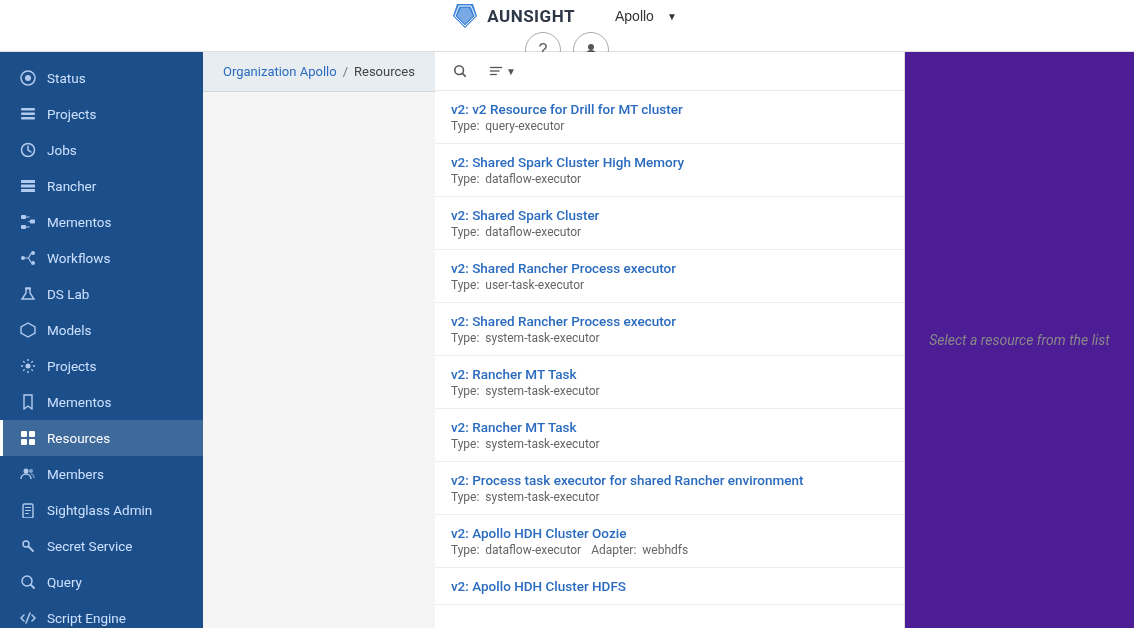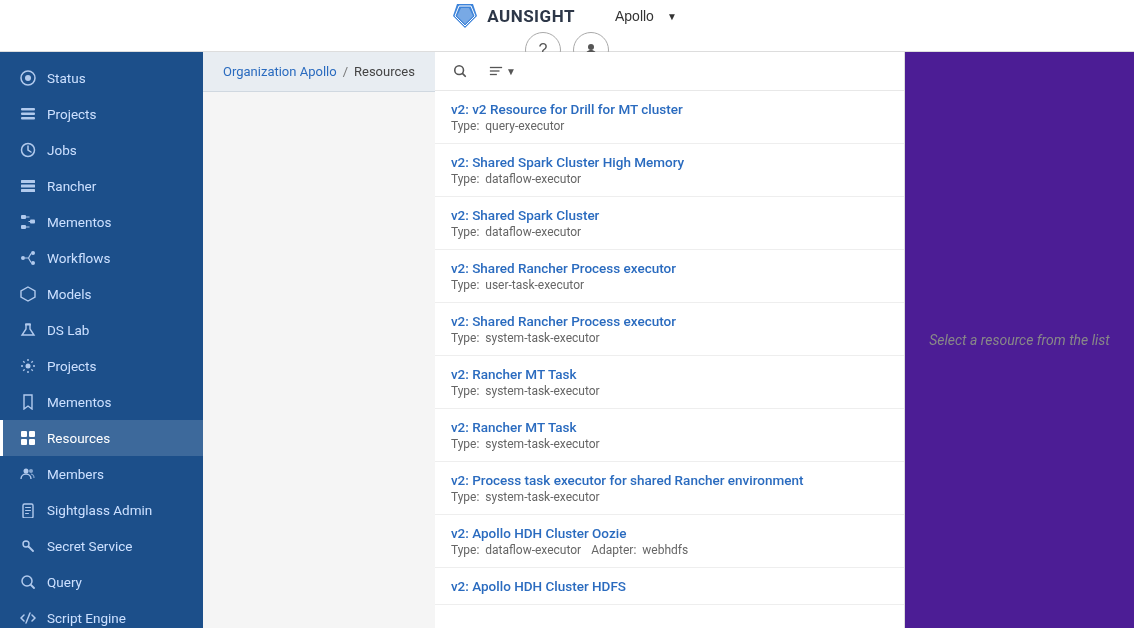--- a/index.html
+++ b/index.html
@@ -244,34 +244,34 @@
             <circle cx="13" cy="13" r="2"></circle>
             <path d="M5 8h3.5M8.5 8L11 3.5M8.5 8L11 12.5" stroke="currentColor" stroke-width="1.2" fill="none"></path>
           </svg>
       </span>
       <span>Workflows</span>
     </div>
 
     <div class="sidebar-item">
       <span class="icon">
         <svg width="16" height="16" viewBox="0 0 16 16" fill="currentColor">
-            <polygon points="8,1 15,5 15,11 8,15 1,11 1,5" fill="none" stroke="currentColor" stroke-width="1.4"></polygon>
-          </svg>
-      </span>
-      <span>Models</span>
-    </div>
-
-    <div class="sidebar-item">
-      <span class="icon">
-        <svg width="16" height="16" viewBox="0 0 16 16" fill="currentColor">
             <path d="M6 2v5L2 13h12L10 7V2H6z" fill="none" stroke="currentColor" stroke-width="1.4"></path>
             <rect x="5" y="2" width="6" height="1.5" rx="0.5"></rect>
           </svg>
       </span>
       <span>DS Lab</span>
+    </div>
+
+    <div class="sidebar-item">
+      <span class="icon">
+        <svg width="16" height="16" viewBox="0 0 16 16" fill="currentColor">
+            <polygon points="8,1 15,5 15,11 8,15 1,11 1,5" fill="none" stroke="currentColor" stroke-width="1.4"></polygon>
+          </svg>
+      </span>
+      <span>Models</span>
     </div>
 
     <div class="sidebar-item">
       <span class="icon">
         <svg width="16" height="16" viewBox="0 0 16 16" fill="currentColor">
             <circle cx="8" cy="8" r="2.5"></circle>
             <path d="M8 1v2M8 13v2M1 8h2M13 8h2M3.22 3.22l1.41 1.41M11.37 11.37l1.41 1.41M3.22 12.78l1.41-1.41M11.37 4.63l1.41-1.41" stroke="currentColor" stroke-width="1.4" fill="none"></path>
           </svg>
       </span>
       <span>Projects</span>

